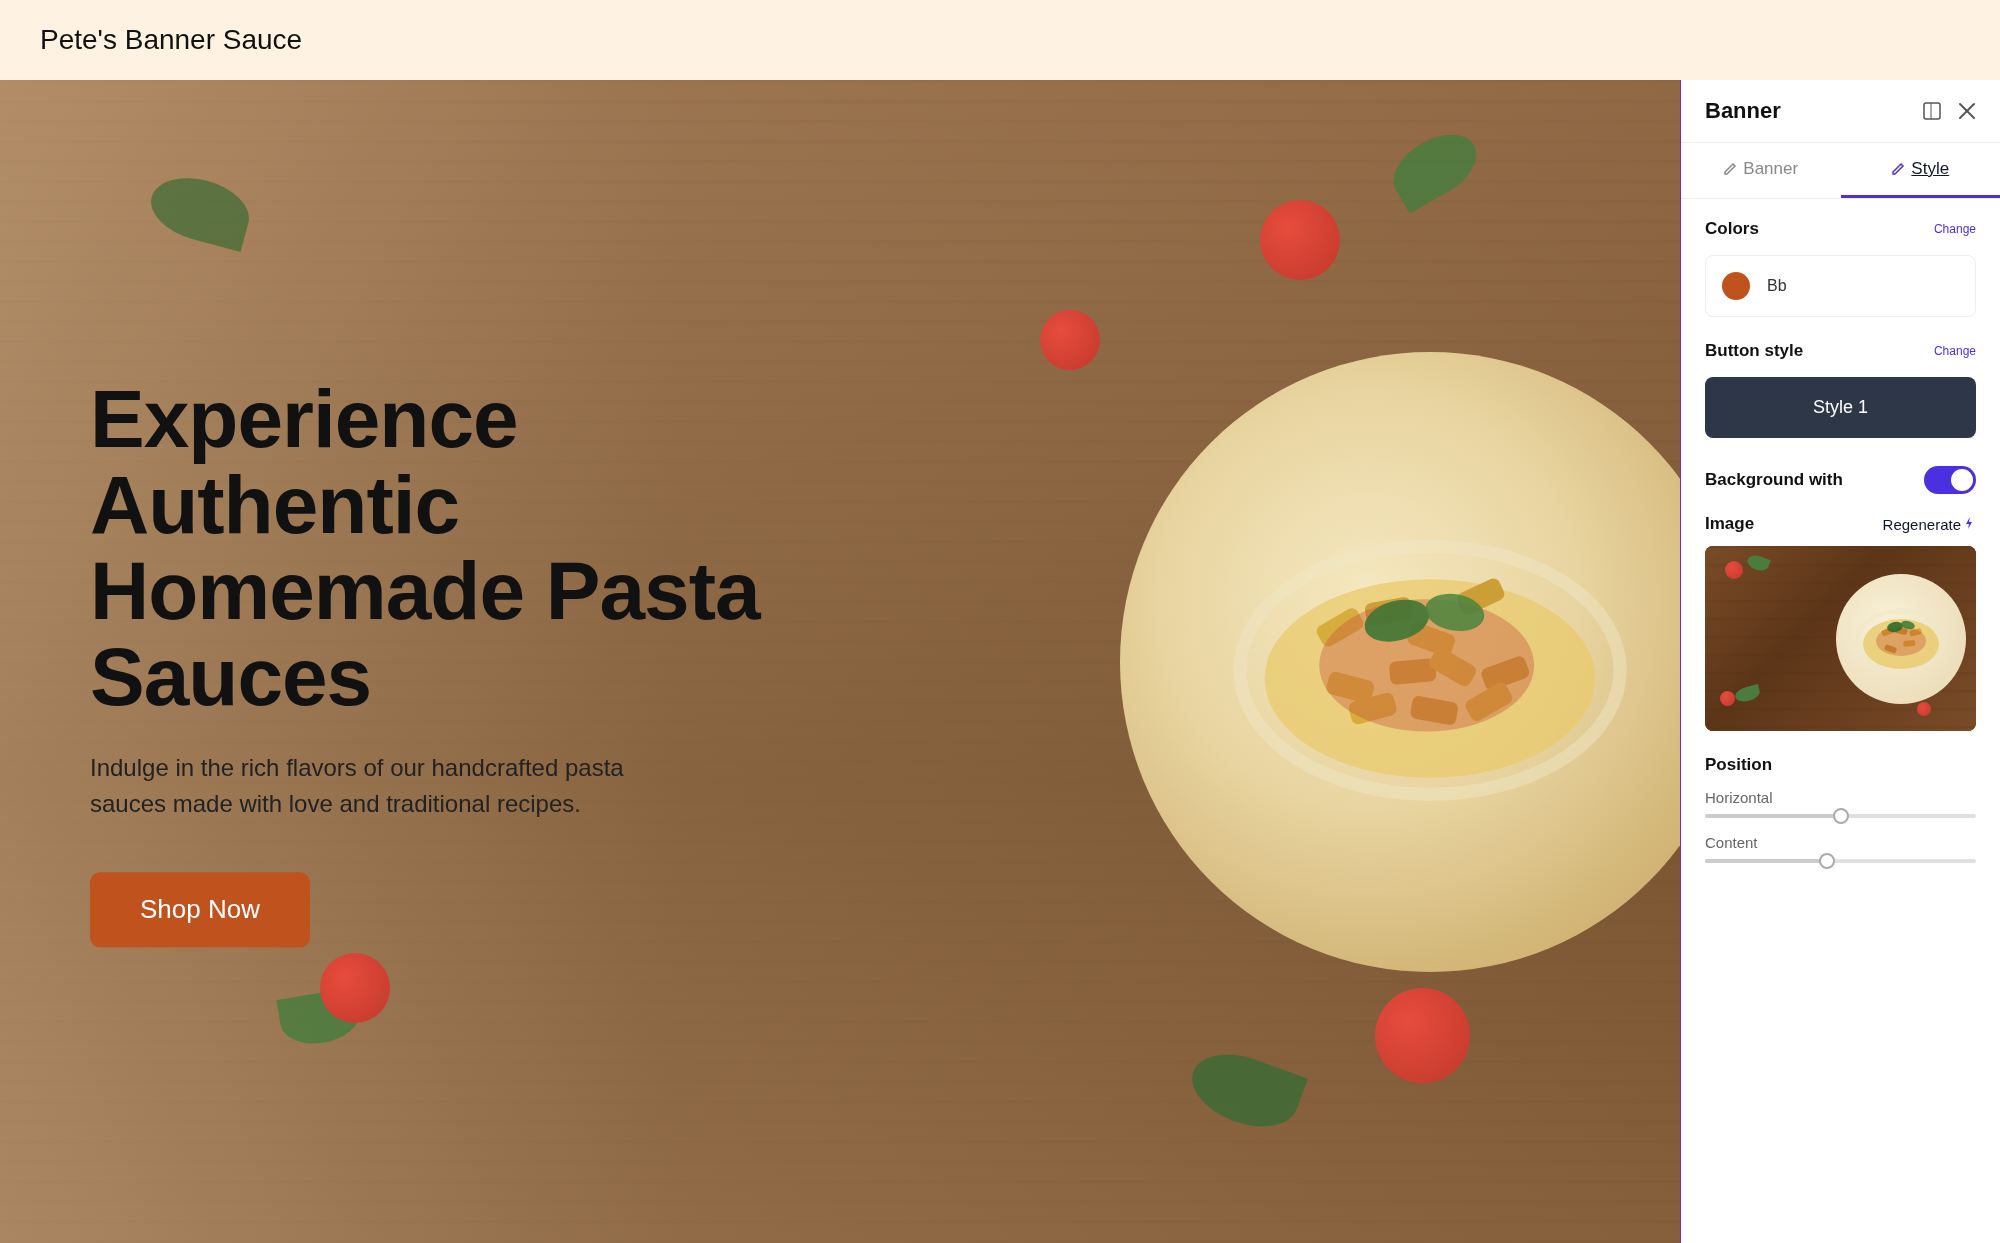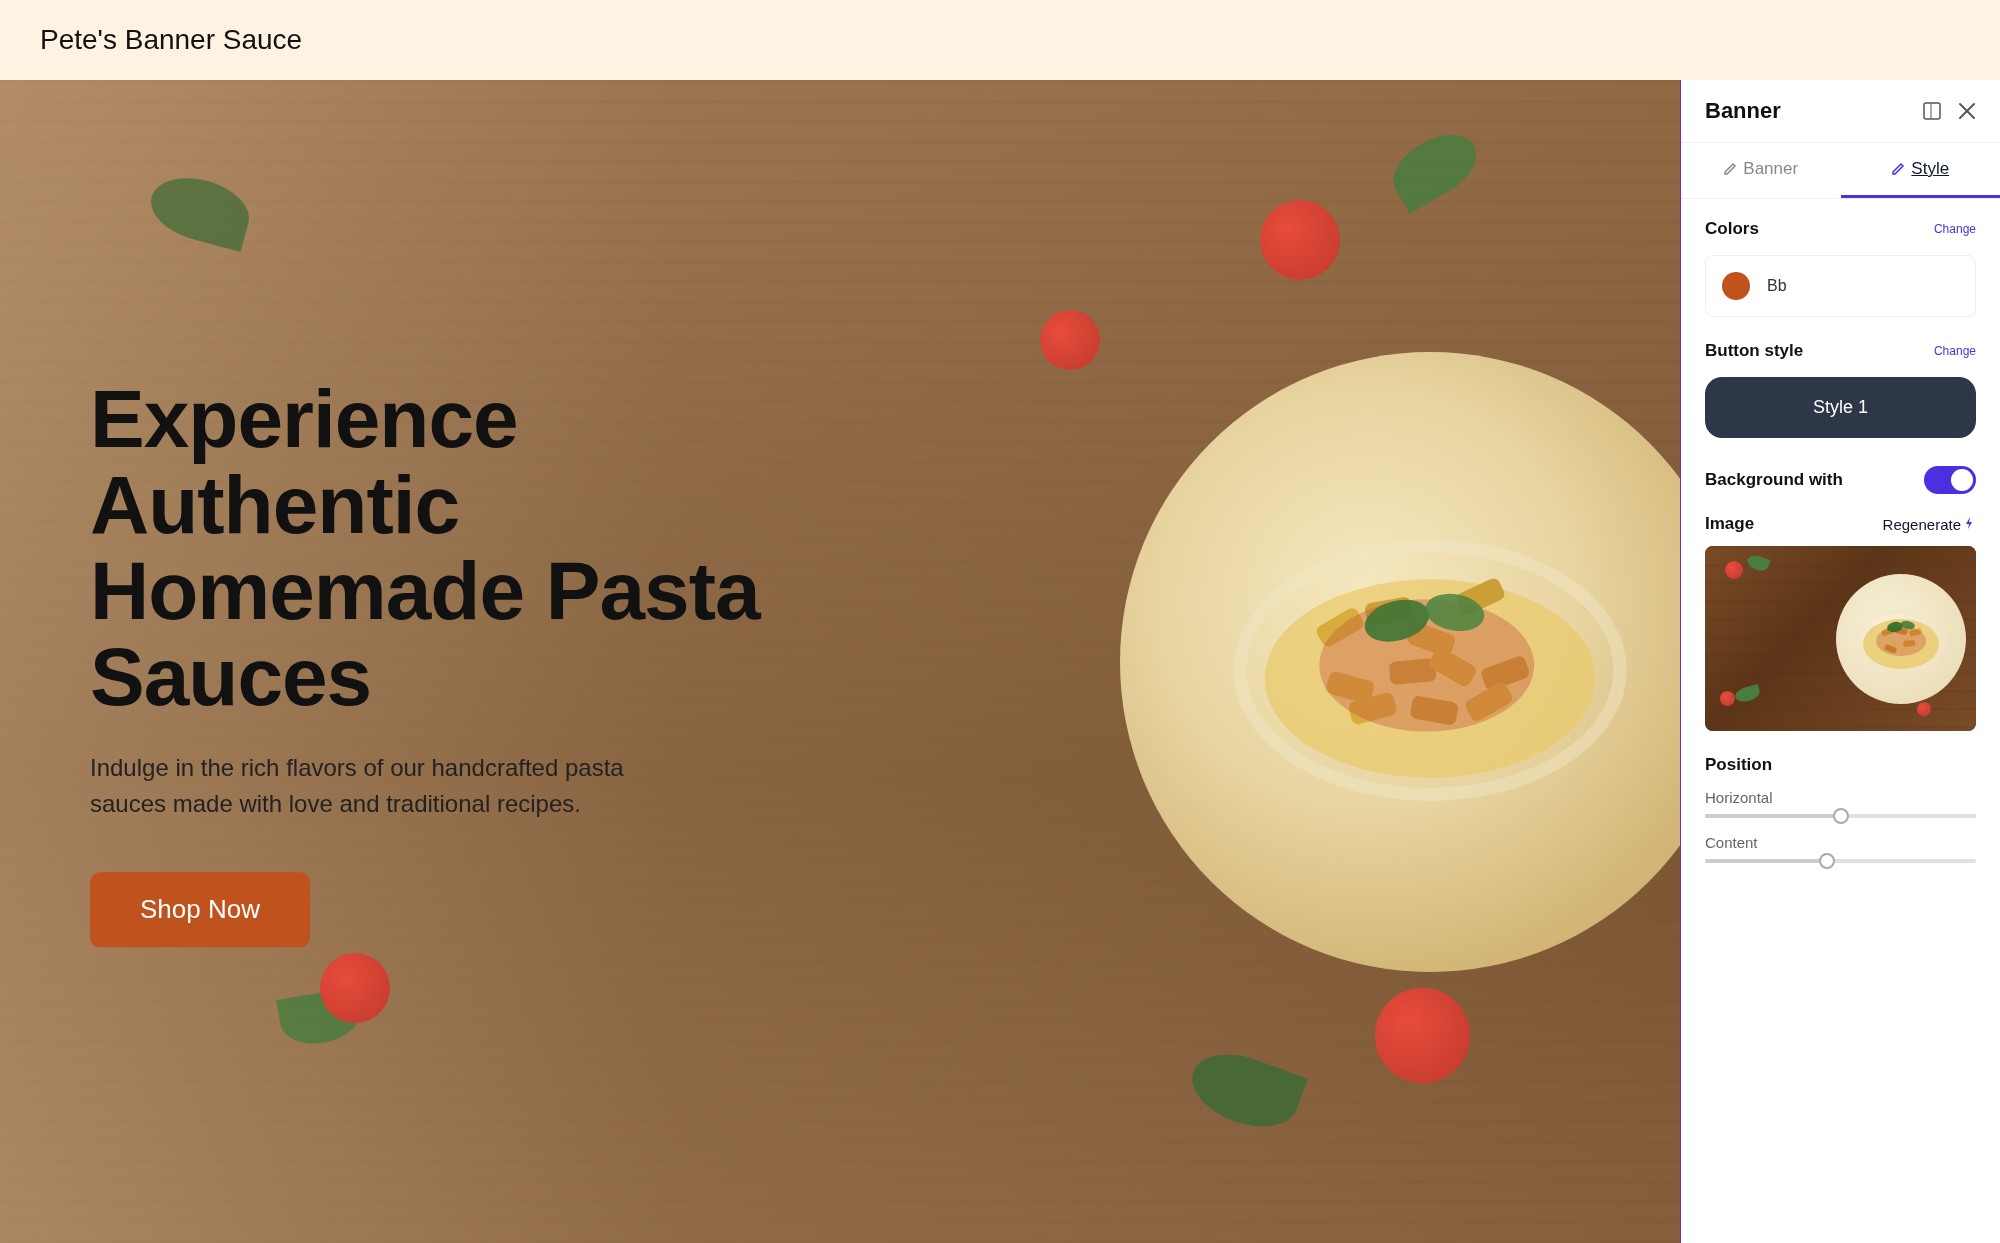--- a/index.html
+++ b/index.html
@@ -302,21 +302,21 @@
     }
 
     
     .btn-style-section {
       margin-bottom: 28px;
     }
 
     .btn-style-preview {
       background: #2d3748;
       color: #fff;
-      border-radius: 17px;
+      border-radius: 8px;
       padding: 20px;
       text-align: center;
       font-size: 18px;
       font-weight: 500;
       cursor: pointer;
     }
 
     
     .bg-image-section {
       margin-bottom: 20px;

